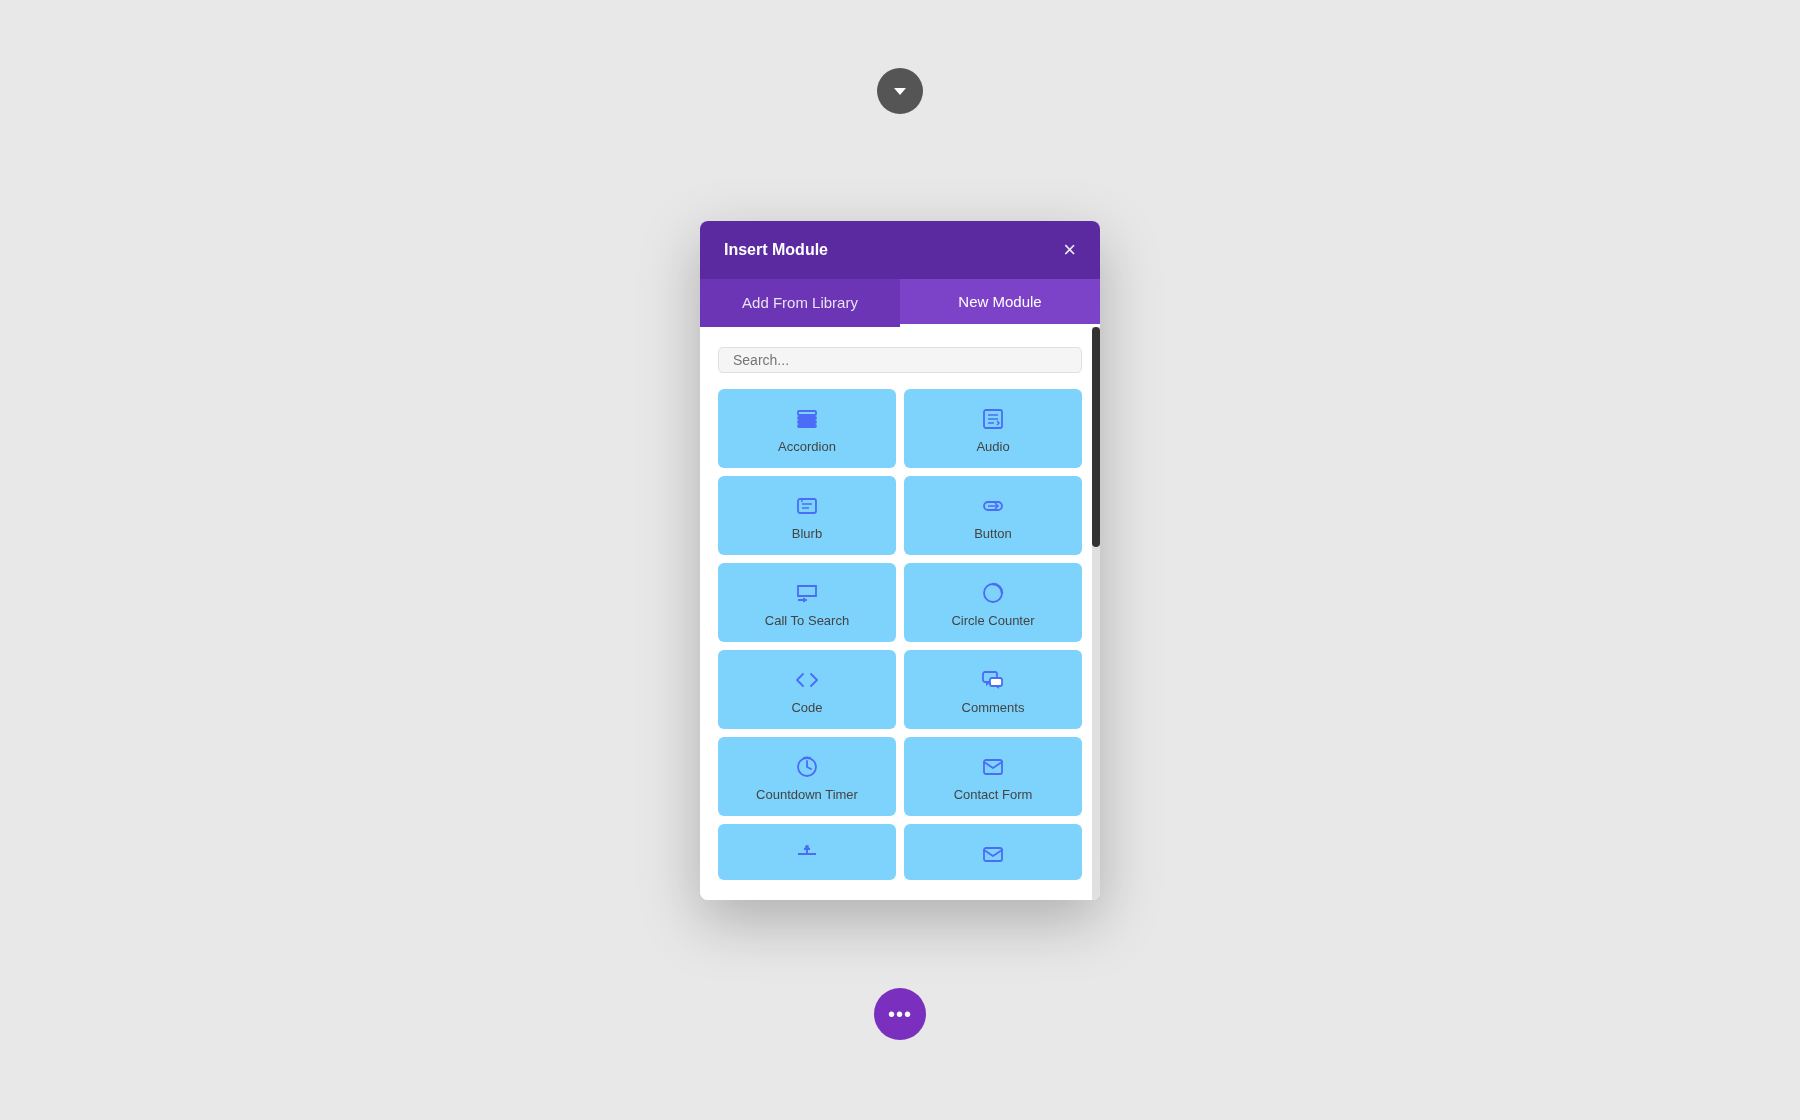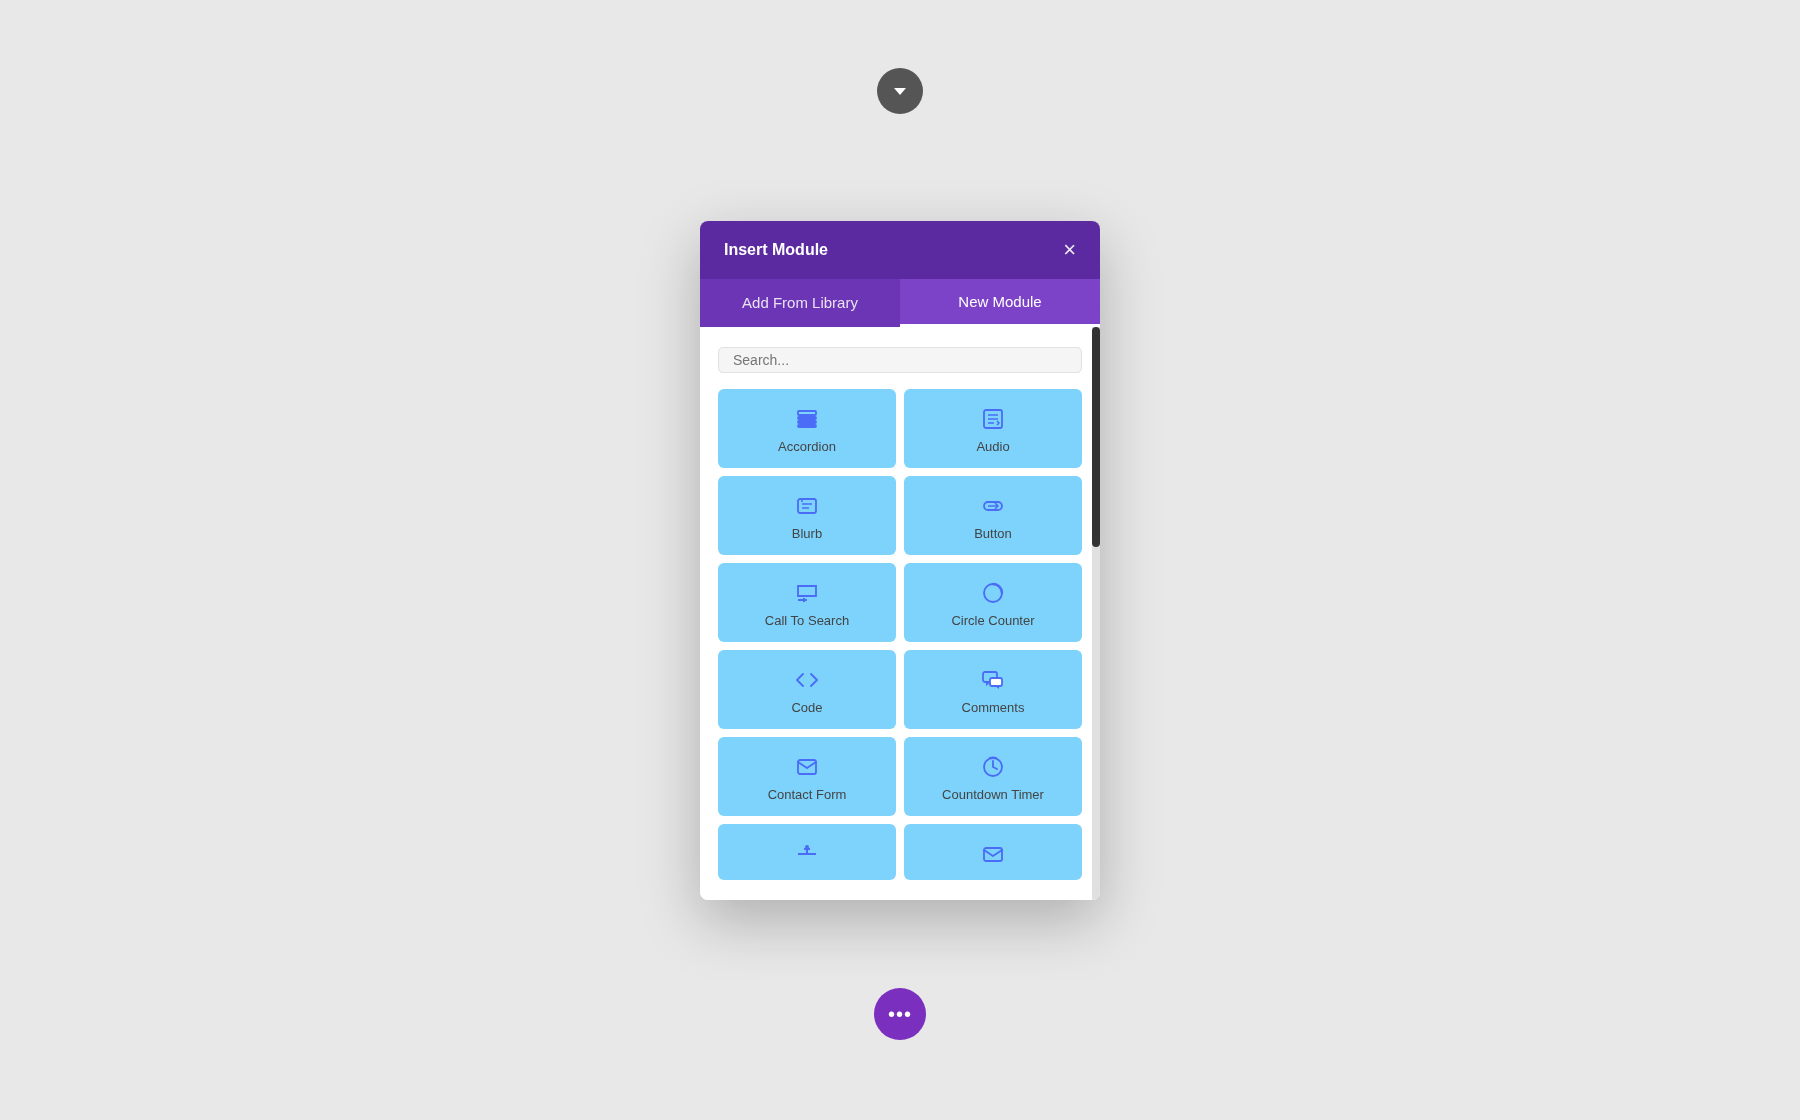--- a/index.html
+++ b/index.html
@@ -335,36 +335,36 @@
               <rect x="9" y="10" width="12" height="8" rx="2" fill="white" stroke="#4a6cf7" stroke-width="1.8"></rect>
               <path d="M18 18 L18 21 L14 18" fill="#4a6cf7" stroke="none"></path>
             </svg>
           </span>
           <span class="module-label">Comments</span>
         </button>
 
         <button class="module-btn">
           <span class="module-icon">
             <svg class="icon-svg" viewBox="0 0 24 24">
-              <rect x="3" y="5" width="18" height="14" rx="2"></rect>
-              <polyline points="3,7 12,13 21,7" stroke-linecap="round" stroke-linejoin="round"></polyline>
-            </svg>
-          </span>
-          <span class="module-label">Contact Form</span>
-        </button>
-
-        <button class="module-btn">
-          <span class="module-icon">
-            <svg class="icon-svg" viewBox="0 0 24 24">
               <circle cx="12" cy="12" r="9"></circle>
               <path d="M12 6 L12 12 L16 14" stroke-linecap="round" stroke-linejoin="round"></path>
               <path d="M9 3 Q12 2 15 3" stroke-linecap="round" stroke-width="2"></path>
             </svg>
           </span>
           <span class="module-label">Countdown Timer</span>
+        </button>
+
+        <button class="module-btn">
+          <span class="module-icon">
+            <svg class="icon-svg" viewBox="0 0 24 24">
+              <rect x="3" y="5" width="18" height="14" rx="2"></rect>
+              <polyline points="3,7 12,13 21,7" stroke-linecap="round" stroke-linejoin="round"></polyline>
+            </svg>
+          </span>
+          <span class="module-label">Contact Form</span>
         </button>
 
         <button class="module-btn">
           <span class="module-icon">
             <svg class="icon-svg" viewBox="0 0 24 24">
               <line x1="3" y1="12" x2="21" y2="12" stroke-width="2"></line>
               <line x1="12" y1="7" x2="12" y2="12" stroke-width="2"></line>
               <line x1="9" y1="7" x2="15" y2="7" stroke-width="2"></line>
               <circle cx="12" cy="5" r="2" fill="#4a6cf7" stroke="none"></circle>
             </svg>

